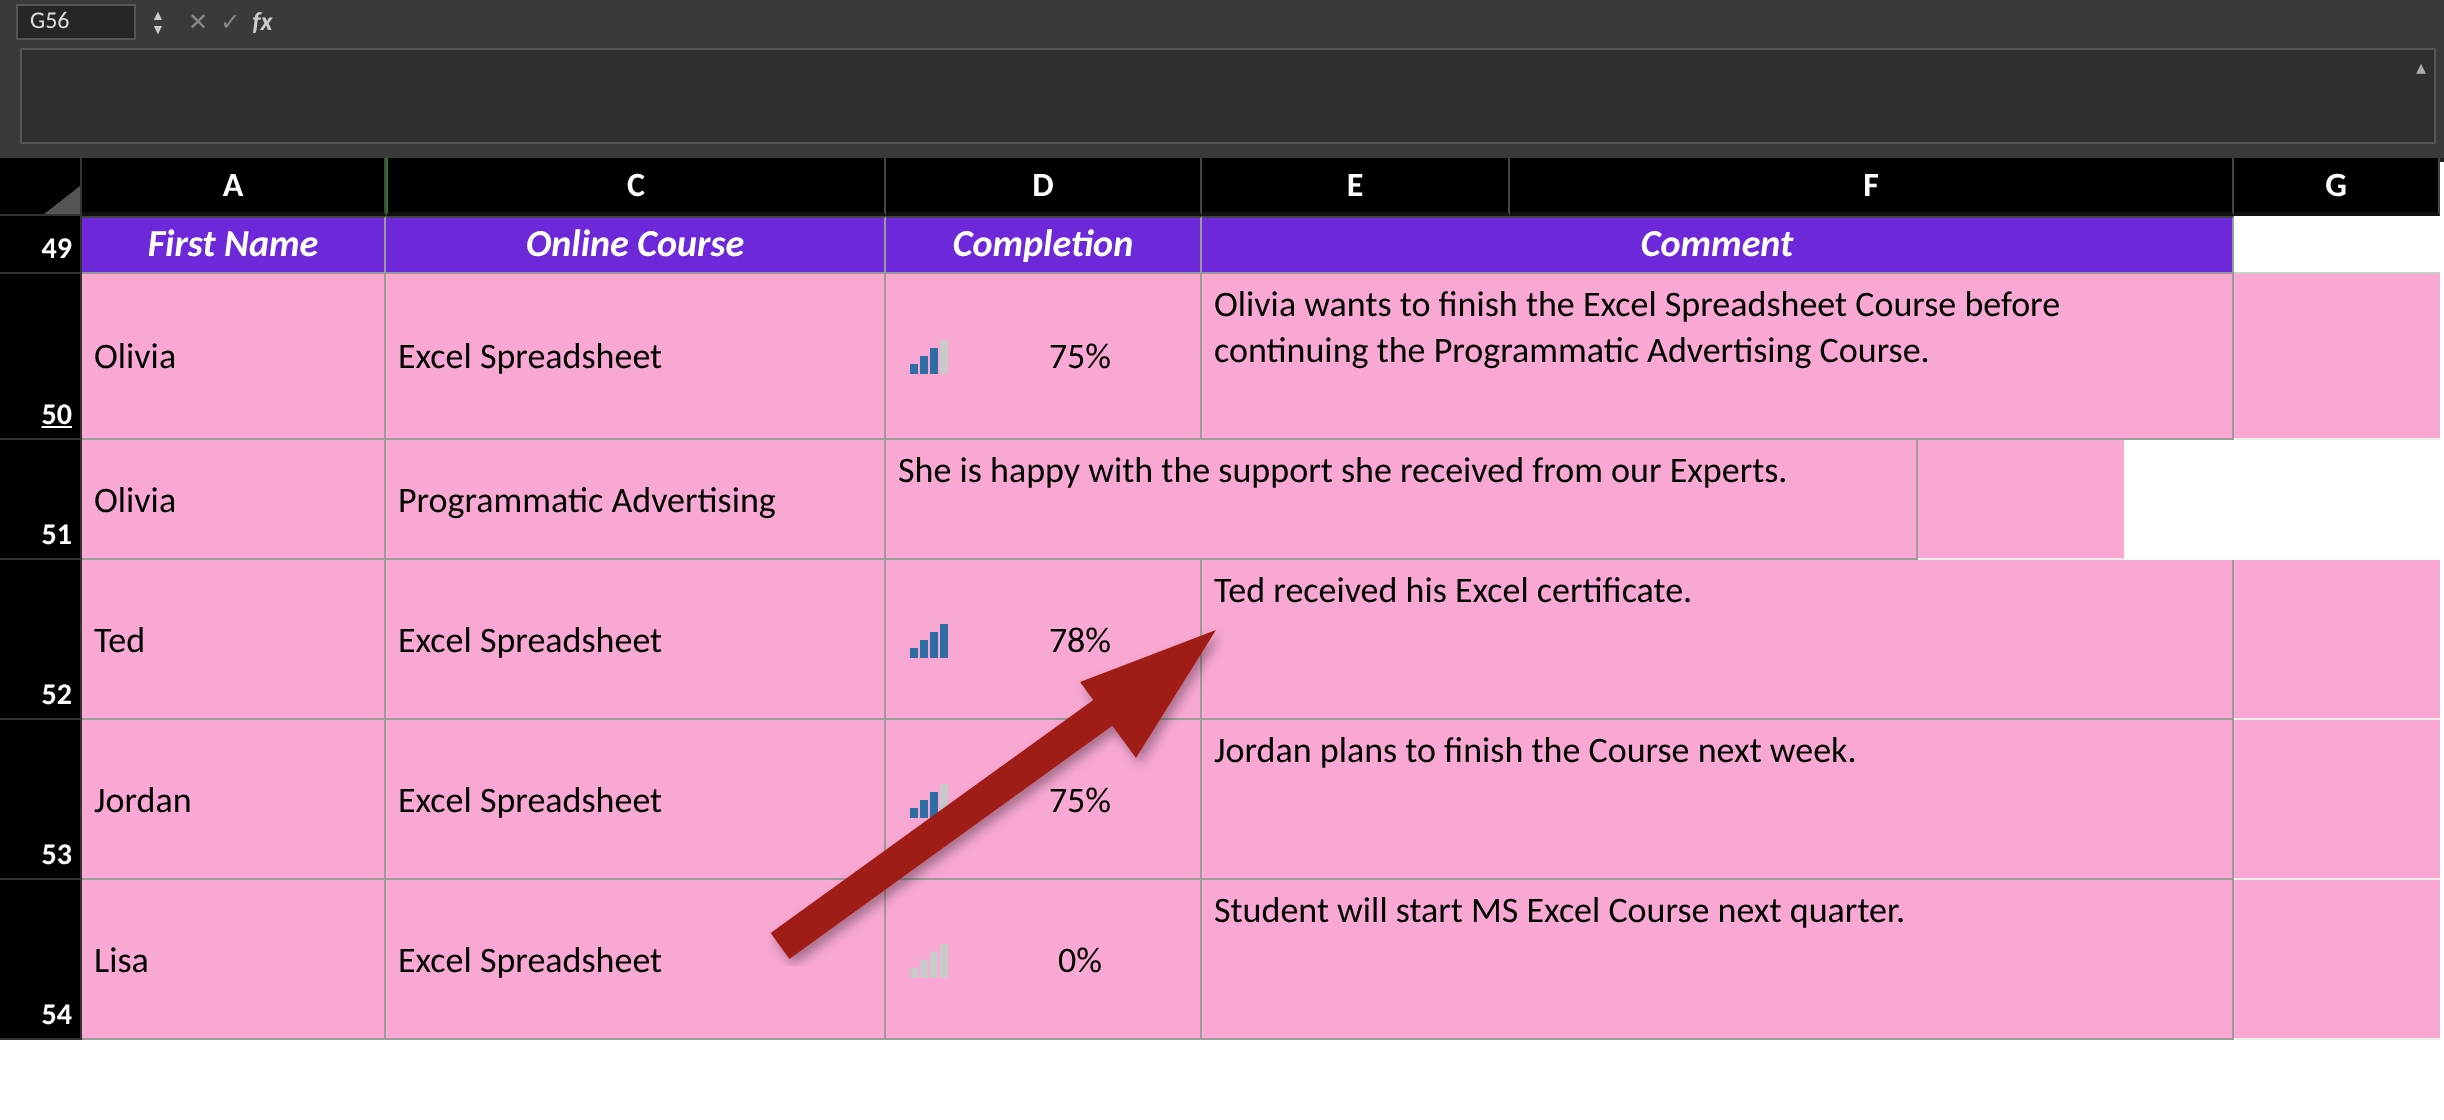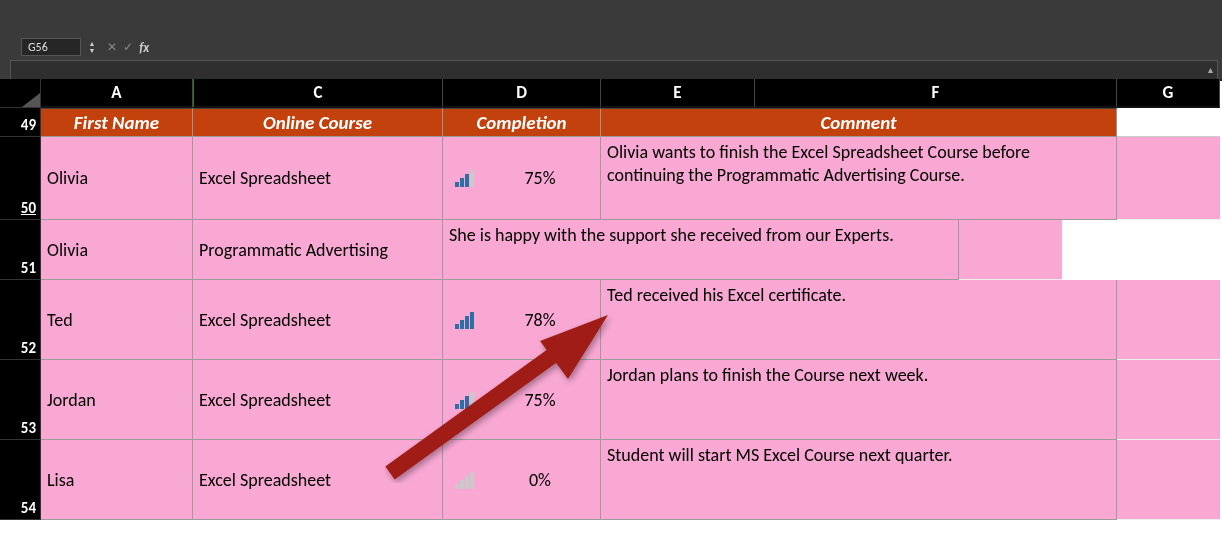--- a/index.html
+++ b/index.html
@@ -10,23 +10,22 @@
     width: 1222px;
     height: 79px;
     background: #3a3a3a;
     display: flex;
     flex-direction: column;
   }
   .namebox-row {
     display: flex;
     align-items: center;
     height: 22px;
-    padding: 2px 21px;
+    padding: 2px 8px;
     gap: 4px;
-    margin-top: 36px;
   }
   .namebox {
     background: #262626;
     border: 1px solid #555;
     color: #ddd;
     font-size: 12px;
     padding: 1px 6px;
     width: 60px;
     height: 18px;
     display: flex;
@@ -132,21 +131,21 @@
 
   
   .wA { flex: 0 0 152px; }
   .wC { flex: 0 0 250px; }
   .wD { flex: 0 0 158px; }
   .wEF { flex: 0 0 516px; } 
   .wG { flex: 0 0 103px; }
 
   
   .tbl-head {
-    background: #c2410c;
+    background: #6d28d9;
     color: #fff;
     font-style: italic;
     font-weight: bold;
     font-size: 19px;
     display: flex;
     align-items: center;
     justify-content: center;
     border-right: 1px solid #999;
     border-bottom: 1px solid #999;
     border-top: 1px solid #444;

